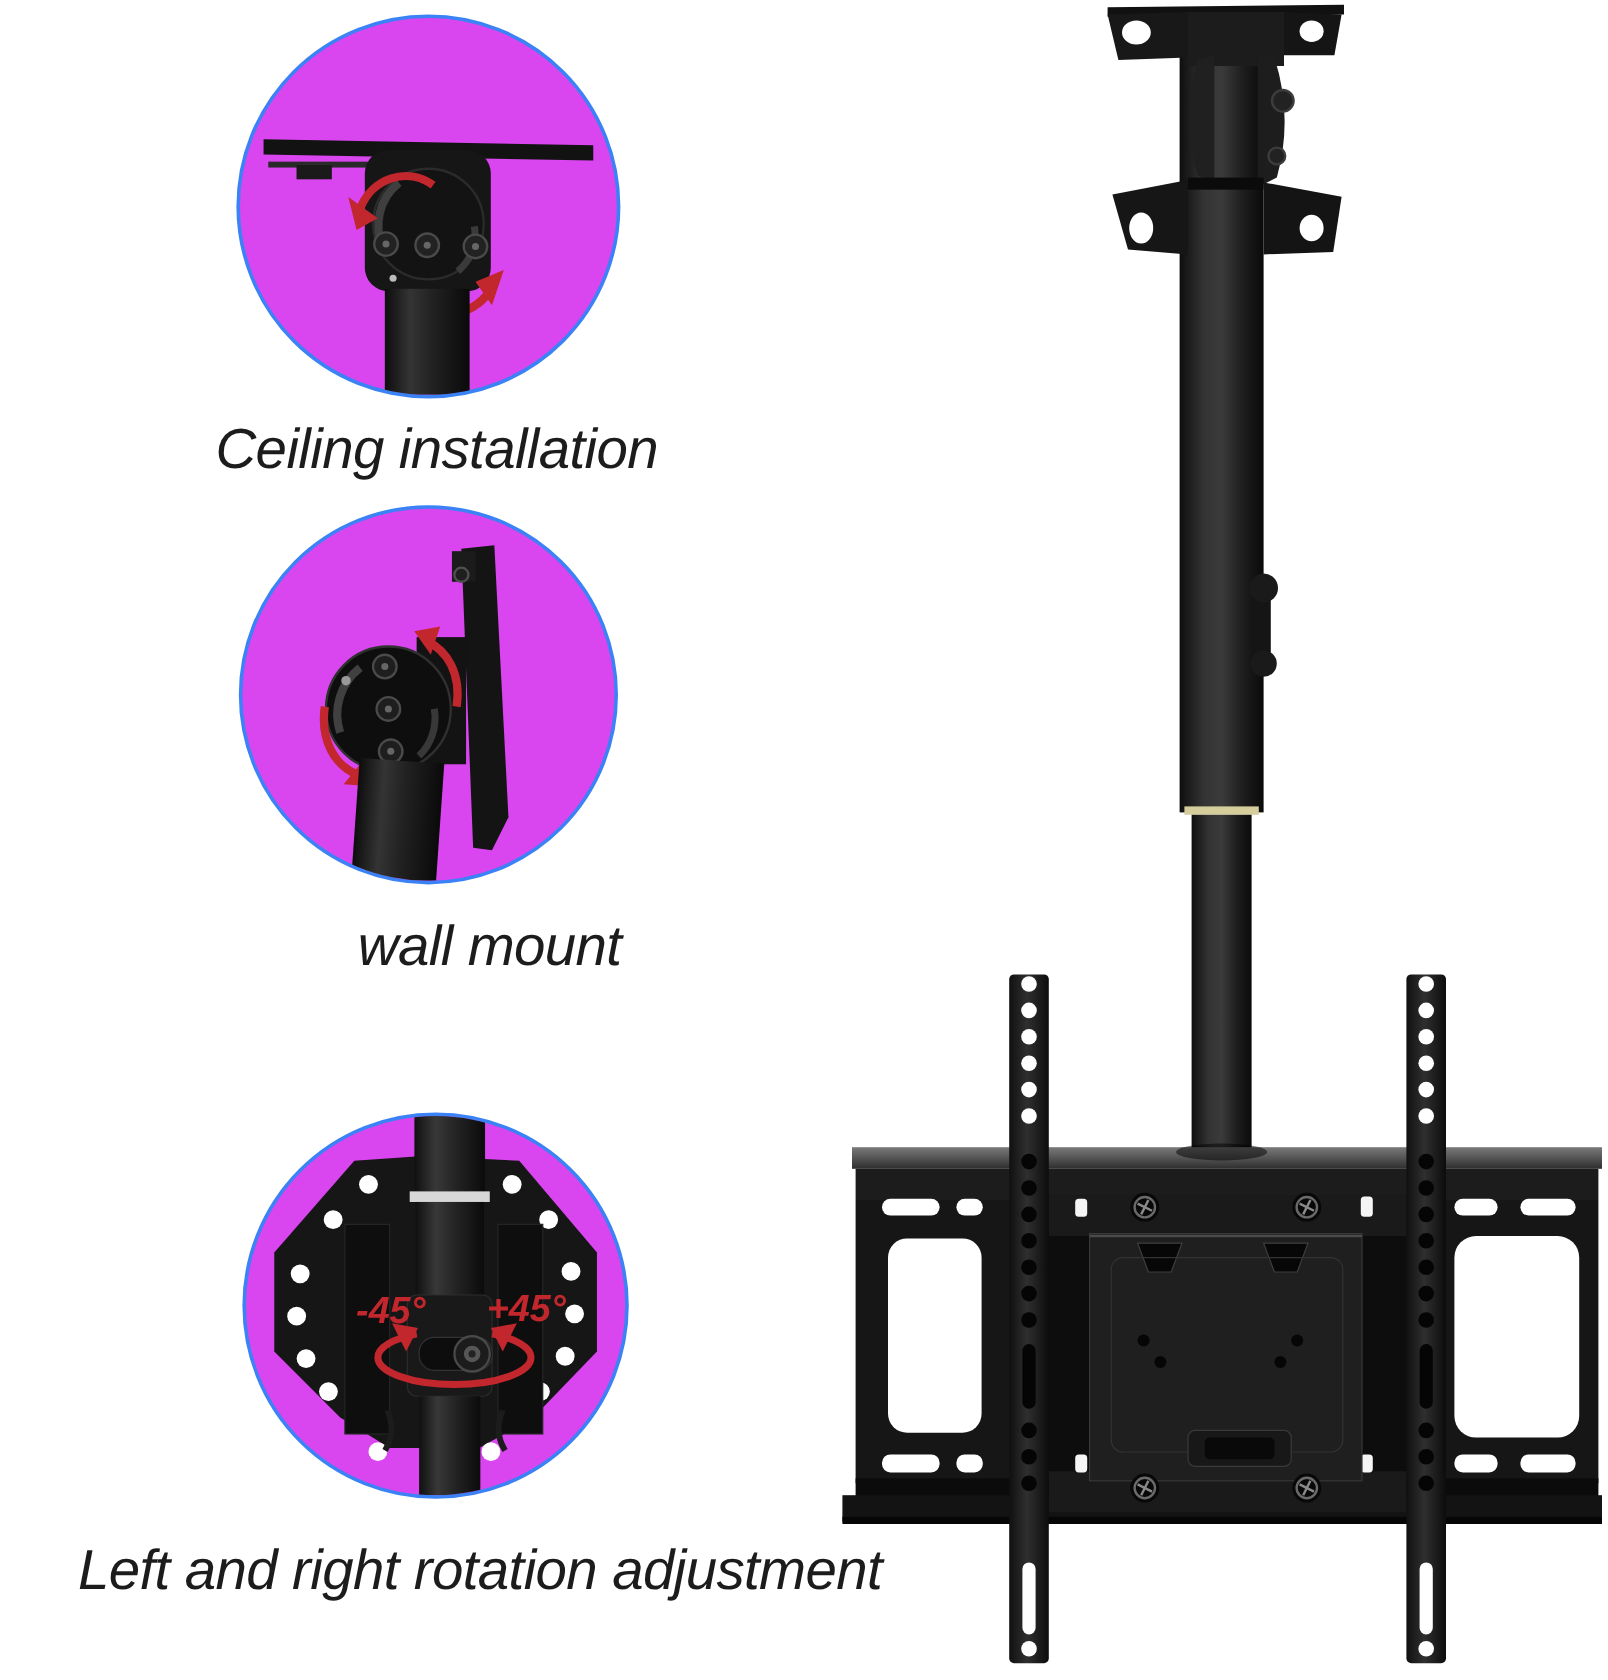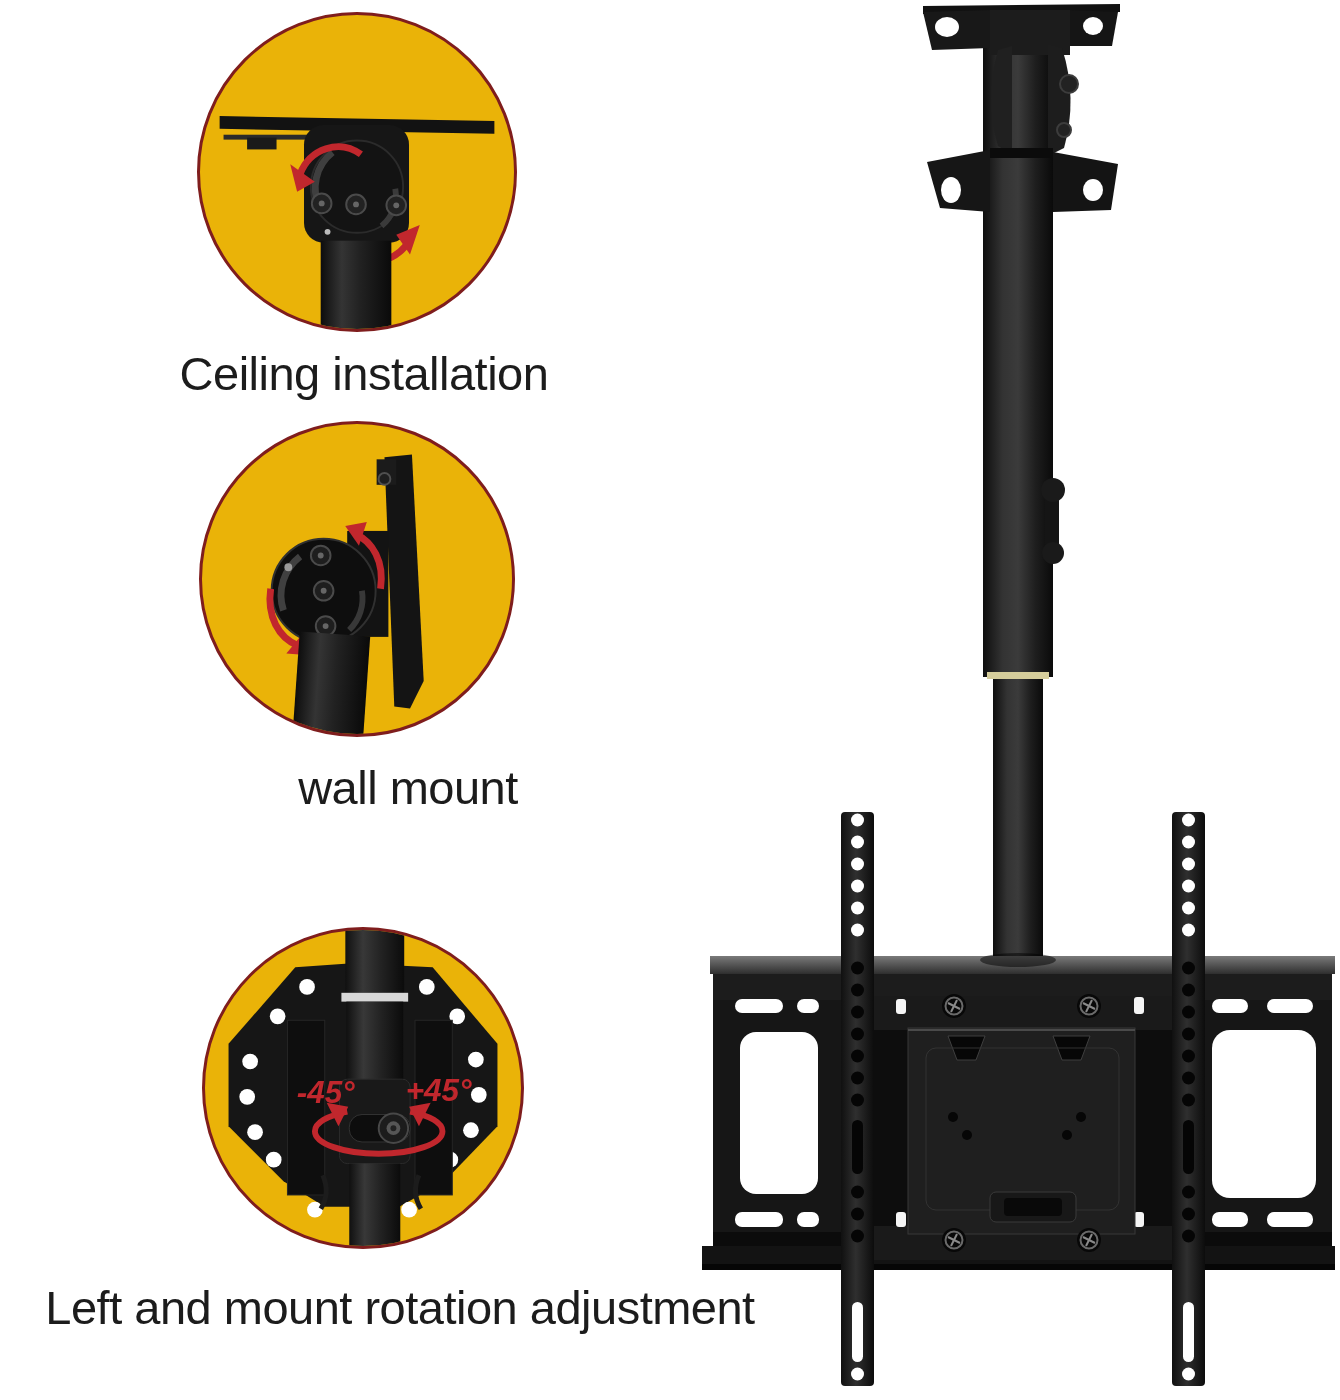--- a/index.html
+++ b/index.html
@@ -1,30 +1,30 @@
 <!DOCTYPE html>
 <html><head>
 <meta charset="utf-8">
 <style>
   html,body{margin:0;padding:0;background:#fff;}
   .stage{
     position:relative;width:1340px;height:1400px;background:#ffffff;overflow:hidden;
     font-family:"Liberation Sans", sans-serif;
   }
   .callout{
-    position:absolute;margin:0;border:3px solid #7f1d1d;border-radius:50%;
-    overflow:hidden;background:#eab308;box-sizing:border-box;
+    position:absolute;margin:0;border:3px solid #3b82f6;border-radius:50%;
+    overflow:hidden;background:#d946ef;box-sizing:border-box;
   }
   .callout svg{display:block;width:100%;height:100%;}
   #callout-ceiling{left:197px;top:12px;width:320px;height:320px;}
   #callout-wall{left:199px;top:421px;width:316px;height:316px;}
   #callout-rotation{left:202px;top:927px;width:322px;height:322px;}
   .caption{
     position:absolute;color:#1c1c1c;font-size:47px;letter-spacing:-0.5px;
-    text-align:center;white-space:nowrap;line-height:60px;
+    text-align:center;white-space:nowrap;line-height:60px;font-style:italic;
   }
   #caption-ceiling{left:4px;top:344px;width:720px;}
   #caption-wall{left:0px;top:758px;width:720px;margin-left:48px;}
   #caption-rotation{left:0px;top:1278px;width:800px;}
   #product{position:absolute;left:660px;top:0;width:680px;height:1400px;}
   .deg-label{font-size:32px;font-weight:bold;font-style:italic;}
 </style>
 </head>
 <body>
 
@@ -164,21 +164,21 @@
         <text class="deg-label" x="123" y="176" text-anchor="middle" fill="#c1272d">-45°</text>
         <text class="deg-label" x="238" y="174" text-anchor="middle" fill="#c1272d">+45°</text>
         <g>
           <ellipse cx="177" cy="205" rx="65" ry="23" fill="none" stroke="#c1272d" stroke-width="6" pathLength="100" stroke-dasharray="64 22"></ellipse>
           <polygon points="124,176 146,180 136,200" fill="#c1272d"></polygon>
           <polygon points="230,176 208,180 218,200" fill="#c1272d"></polygon>
         </g>
       </g>
     </svg>
   </figure>
-  <div class="caption" id="caption-rotation">Left and mount rotation adjustment</div>
+  <div class="caption" id="caption-rotation">Left and right rotation adjustment</div>
 
   <svg id="product" viewBox="0 0 680 1400">
     <defs>
       <linearGradient id="poleg" x1="0" y1="0" x2="1" y2="0">
         <stop offset="0" stop-color="#0e0e0e"></stop>
           <stop offset="0.28" stop-color="#333"></stop>
         <stop offset="0.5" stop-color="#3b3b3b"></stop>
           <stop offset="0.75" stop-color="#1e1e1e"></stop>
         <stop offset="1" stop-color="#0a0a0a"></stop>
       </linearGradient>

